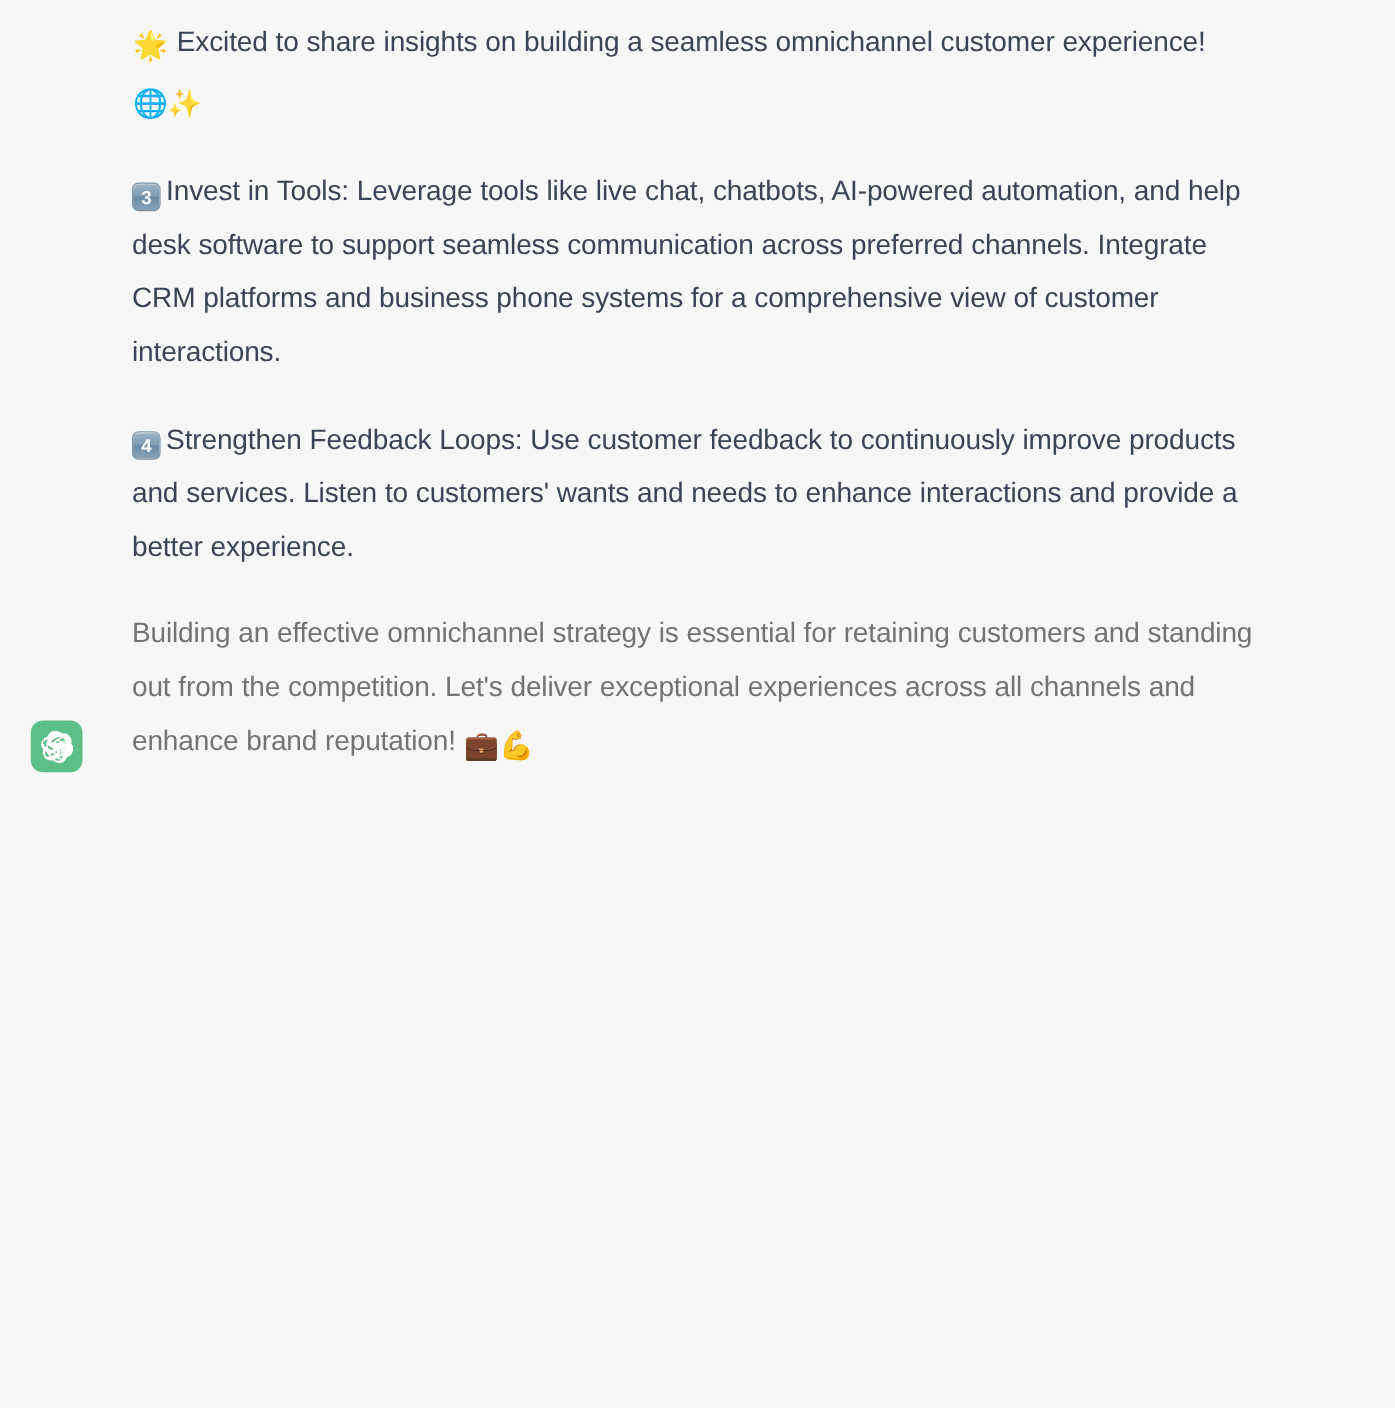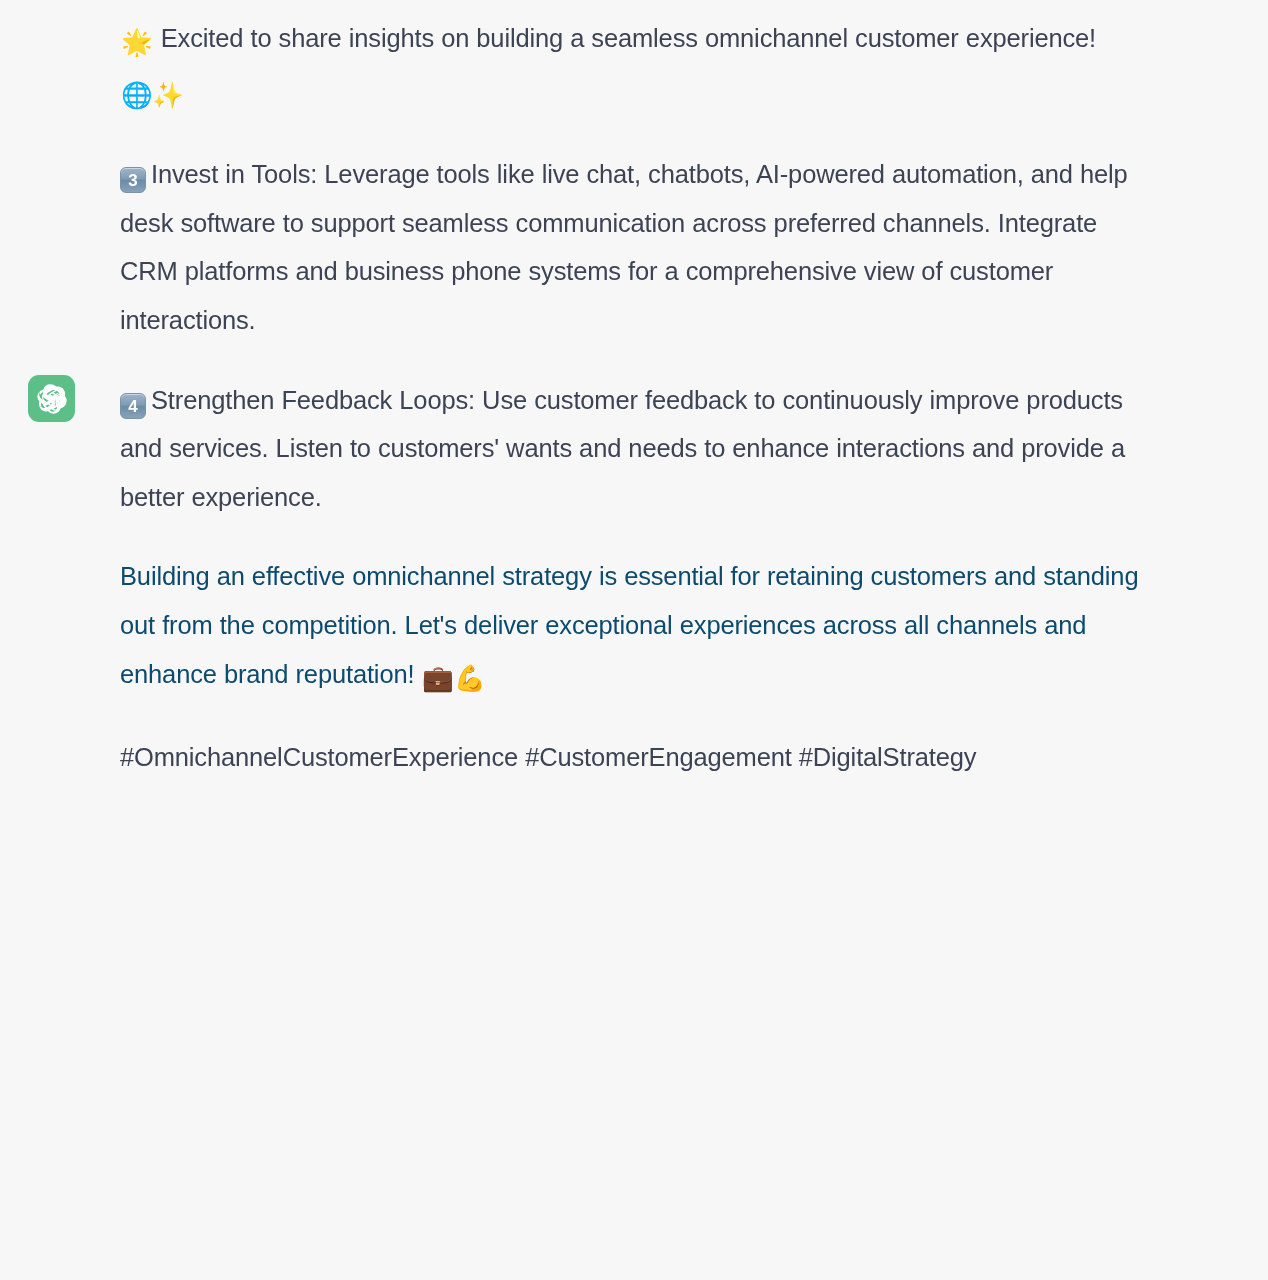--- a/index.html
+++ b/index.html
@@ -12,21 +12,21 @@
   body {
     width: 1268px;
     height: 1280px;
     background: #f7f7f8;
     font-family: "Liberation Sans", sans-serif;
     overflow: hidden;
   }
 
   .message-row {
     display: flex;
-    align-items: center;
+    align-items: flex-end;
     padding: 14px 0 0 0;
     width: 1157px;
   }
 
   
   .avatar-col {
     width: 120px;
     flex: 0 0 120px;
     display: flex;
     justify-content: flex-start;
@@ -123,21 +123,20 @@
 
     <p class="para" style="color: rgb(59, 67, 84);">
       <span class="keycap">3</span><span>Invest in Tools: Leverage tools like live chat, chatbots, AI-powered automation, and help desk software to support seamless communication across preferred channels. Integrate CRM platforms and business phone systems for a comprehensive view of customer interactions.</span>
     </p>
 
     <p class="para" style="color: rgb(59, 67, 84);">
       <span class="keycap">4</span><span>Strengthen Feedback Loops: Use customer feedback to continuously improve products and services. Listen to customers' wants and needs to enhance interactions and provide a better experience.</span>
     </p>
 
 
-    <p class="para" style="color: #0c4a6e;">
+    <p class="para" style="color: #737373;">
       <span>Building an effective omnichannel strategy is essential for retaining customers and standing out from the competition. Let's deliver exceptional experiences across all channels and enhance brand reputation!</span>
       <span class="glyph emoji">💼💪</span>
     </p>
 
-    <p class="para" style="color: rgb(59, 67, 84);">#OmnichannelCustomerExperience #CustomerEngagement #DigitalStrategy</p>
 
   </div>
 </div>
 
 </body></html>

